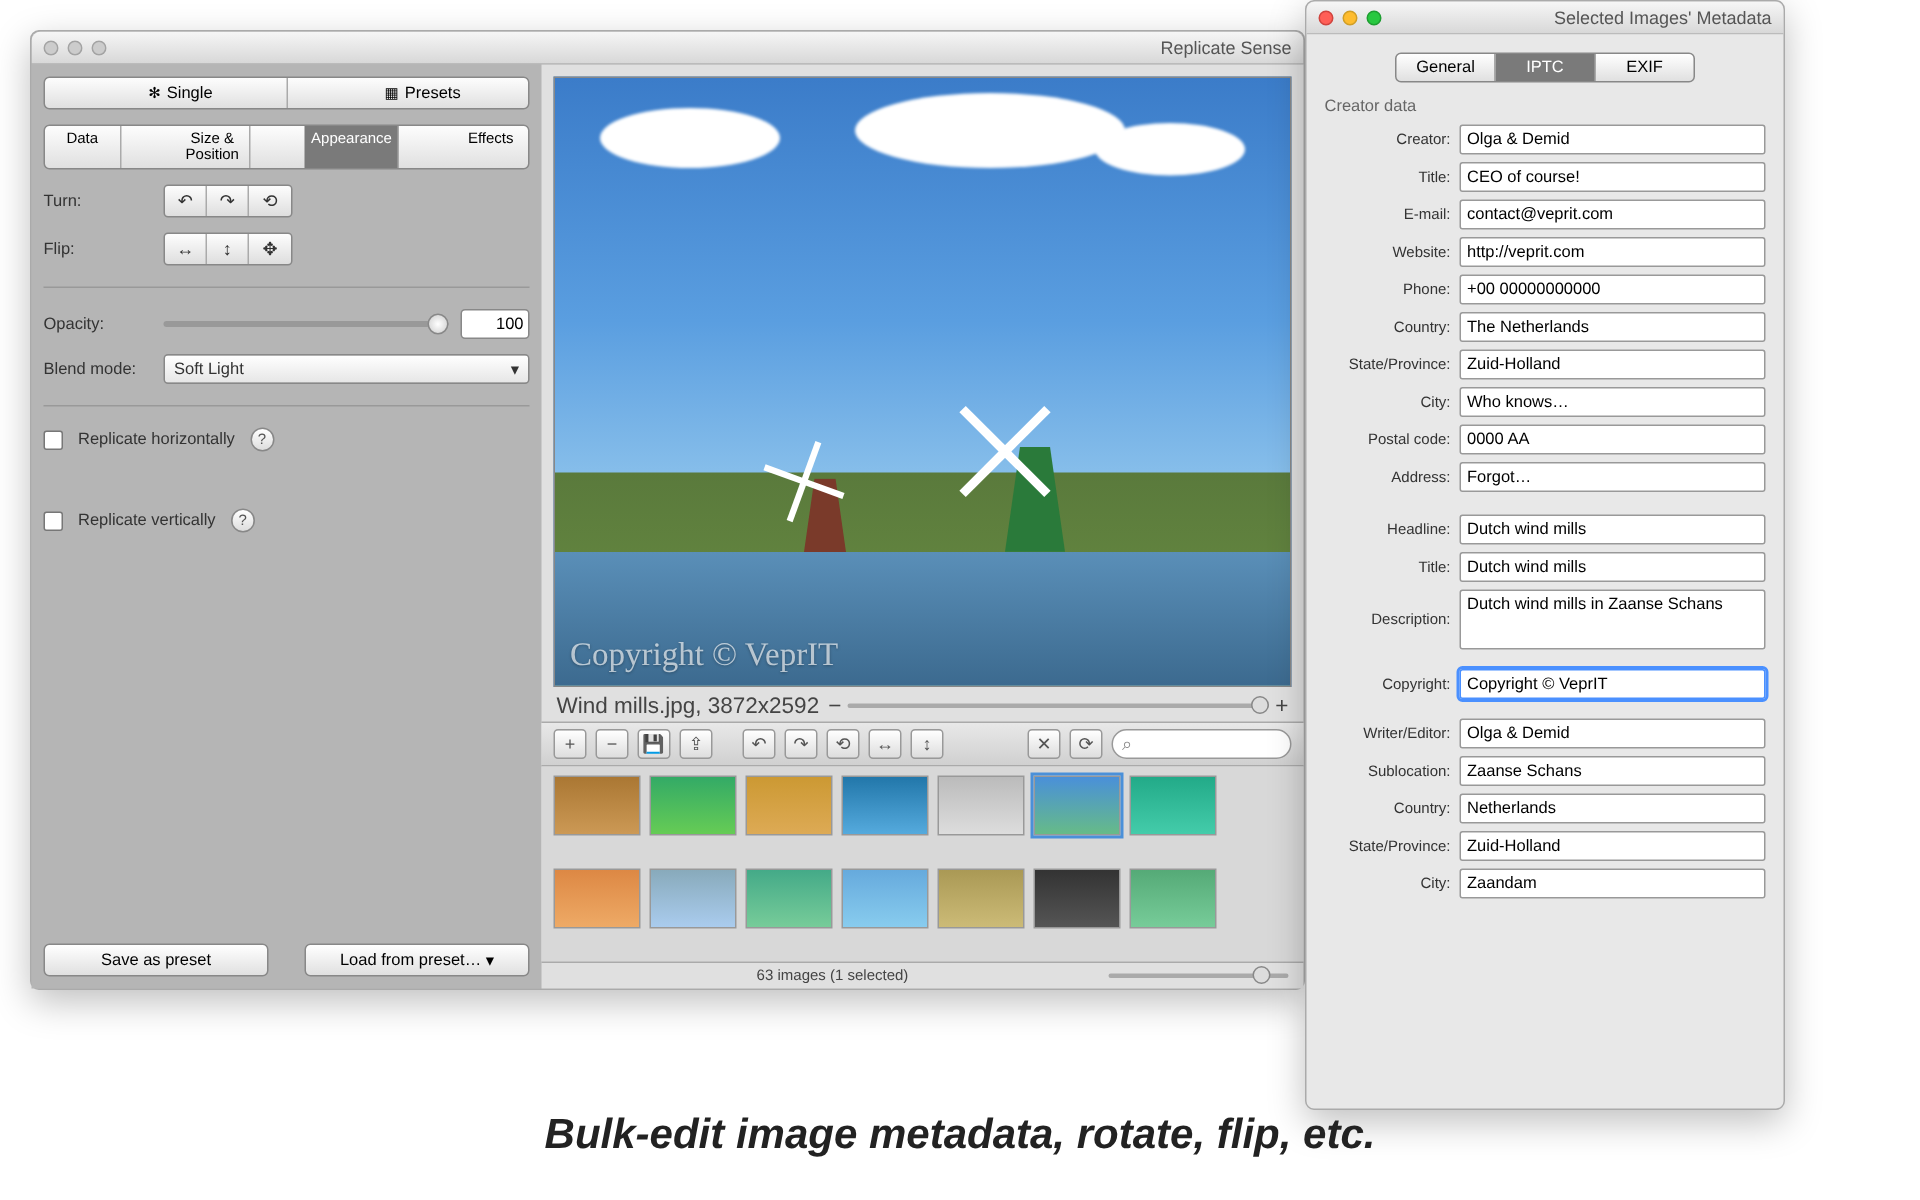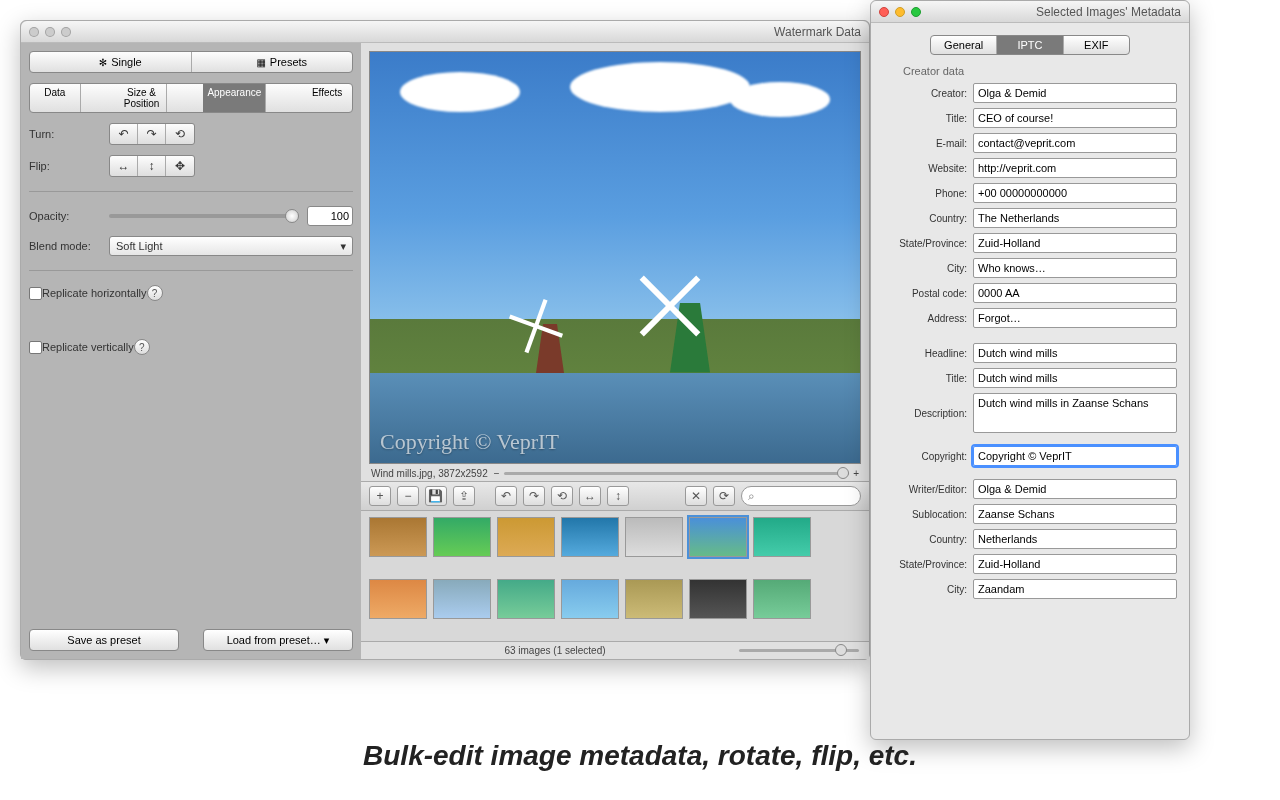--- a/index.html
+++ b/index.html
@@ -42,41 +42,41 @@
 .btn-group > div { width: 28px; height: 20px; display:flex; align-items:center; justify-content:center; border-right: 1px solid #aaa; font-size: 12px; cursor:pointer; }
 .btn-group > div:last-child { border-right:none; }
 
 .slider { flex:1; height: 4px; background: #999; border-radius: 2px; position: relative; }
 .slider .thumb { position:absolute; top:-5px; width:14px; height:14px; border-radius:50%; background: radial-gradient(#fff,#ccc); border:1px solid #888; }
 
 .select { flex:1; height: 20px; border:1px solid #888; border-radius:3px; background: linear-gradient(#fff,#e6e6e6); font-size:11px; padding:2px 6px; display:flex; align-items:center; justify-content:space-between; }
 
 .divider { height:1px; background:#999; margin: 4px 0; }
 
-.chk-row { display:flex; align-items:center; gap:0; font-size:11px; color:#333; }
+.chk-row { display:flex; align-items:center; gap:10px; font-size:11px; color:#333; }
 .chk { width:13px; height:13px; border:1px solid #777; border-radius:2px; background:#fff; }
 .help { width:16px; height:16px; border-radius:50%; border:1px solid #888; background:linear-gradient(#fff,#ddd); font-size:10px; display:flex; align-items:center; justify-content:center; color:#555; }
 
 .footer-btns { margin-top:auto; display:flex; gap:24px; }
 .mac-btn { flex:1; height:22px; border:1px solid #888; border-radius:4px; background:linear-gradient(#fff,#e0e0e0); font-size:11px; display:flex; align-items:center; justify-content:center; cursor:pointer; }
 
 
 .preview { flex:1; margin:8px 8px 2px 8px; border:1px solid #888; background:#4a90d9; position:relative; overflow:hidden; }
 .sky { position:absolute; inset:0; background: linear-gradient(#3b7cc9 0%, #5a9ee0 40%, #8fc4ec 70%); }
 .cloud { position:absolute; background:#fff; border-radius:50%; filter:blur(1px); }
 .ground { position:absolute; left:0; right:0; bottom:0; height:35%; background:linear-gradient(#5a7a3c,#6b8f42); }
 .water { position:absolute; left:0; right:0; bottom:0; height:22%; background:linear-gradient(#5a8fb8,#3c6a8f); }
 .mill { position:absolute; bottom:22%; }
 .mill .body { width:40px; height:70px; background:#2a7a3a; clip-path: polygon(25% 0, 75% 0, 100% 100%, 0 100%); }
 .mill .blades { position:absolute; left:50%; top:-5px; width:80px; height:80px; transform:translate(-50%,-40%); }
 .blade { position:absolute; left:50%; top:50%; width:40px; height:6px; background:#fff; transform-origin:left center; }
 .mill2 .body { background:#7a3a2a; }
 .wm-text { position:absolute; left:10px; bottom:8px; font-size:22px; color:rgba(255,255,255,0.65); text-shadow:0 1px 2px rgba(0,0,0,0.3); font-family: serif; }
 
-.file-row { display:flex; align-items:center; font-size:10px; color:#444; padding:2px 10px; gap:6px; }
+.file-row { display:flex; align-items:center; font-size:15px; color:#444; padding:2px 10px; gap:6px; }
 .file-row .zoom { flex:1; display:flex; align-items:center; gap:4px; }
 .zoom-slider { flex:1; height:3px; background:#aaa; border-radius:2px; position:relative; }
 .zoom-slider .thumb2 { position:absolute; right:0; top:-5px; width:12px; height:12px; border-radius:50%; background:#ddd; border:1px solid #888; }
 
 .toolbar { display:flex; gap:6px; padding:4px 8px; align-items:center; border-top:1px solid #aaa; border-bottom:1px solid #aaa; background:linear-gradient(#e8e8e8,#d0d0d0); }
 .tool { width:22px; height:20px; border:1px solid #999; border-radius:3px; background:linear-gradient(#fff,#ddd); display:flex; align-items:center; justify-content:center; font-size:12px; cursor:pointer; color:#555;}
 .tool.search { flex:0 0 120px; justify-content:flex-start; padding-left:20px; position:relative; background:#fff; border-radius:10px;}
 .tool.search::before { content:"⌕"; position:absolute; left:6px; font-size:12px; color:#888; }
 
 .thumbs { padding:6px 8px; display:flex; flex-wrap:wrap; gap:6px; background:#d8d8d8; overflow:hidden; height:130px; }
@@ -86,21 +86,21 @@
 .status-row { display:flex; align-items:center; font-size:10px; color:#444; padding:3px 10px; border-top:1px solid #aaa; }
 .status-row .txt { flex:1; text-align:center; }
 
 
 .meta-body { padding:8px 12px; font-size:11px; }
 .meta-tabs { display:flex; width:200px; margin:4px auto 10px; border:1px solid #888; border-radius:4px; overflow:hidden; background:linear-gradient(#fff,#e0e0e0); }
 .meta-tabs > div { flex:1; text-align:center; padding:3px; border-right:1px solid #aaa; cursor:pointer; }
 .meta-tabs > div:last-child { border-right:none; }
 .meta-tabs > div.active { background:#7a7a7a; color:#fff; }
 
-.group-label { font-size:11px; color:#666; margin:4px 0 6px 20px; }
+.group-label { font-size:11px; color:#666; margin:4px 0 6px 0; }
 .field-row { display:flex; align-items:center; margin-bottom:5px; gap:6px; }
 .field-row label { width:84px; text-align:right; font-size:10px; color:#333; }
 .field-row input, .field-row textarea { flex:1; border:1px solid #999; border-radius:2px; background:#fff; font-size:11px; padding:3px 4px; font-family:inherit; }
 .field-row textarea { height:40px; resize:none; }
 .field-row input.focus { outline:2px solid #4a90ff; border-color:#4a90ff; }
 
 .caption { position:absolute; left:0; right:0; top: 740px; text-align:center; font-size:28px; font-weight:bold; color:#222;font-style:italic; }
 
 .gear-icon::before { content:"✻"; font-size:10px; }
 .grid-icon::before { content:"▦"; font-size:10px; }
@@ -108,21 +108,21 @@
 </head>
 <body>
 
 <div class="window" id="main-window">
   <div class="titlebar">
     <div class="traffic">
       <div class="dot gray"></div>
       <div class="dot gray"></div>
       <div class="dot gray"></div>
     </div>
-    <div class="title">Watermark Data</div>
+    <div class="title">Replicate Sense</div>
   </div>
   <div class="main-body">
     <div class="left-panel">
       <div class="seg">
         <div>
             <span class="gear-icon"></span>
             <span>Single</span>
           </div>
         <div>
             <span class="grid-icon"></span>

